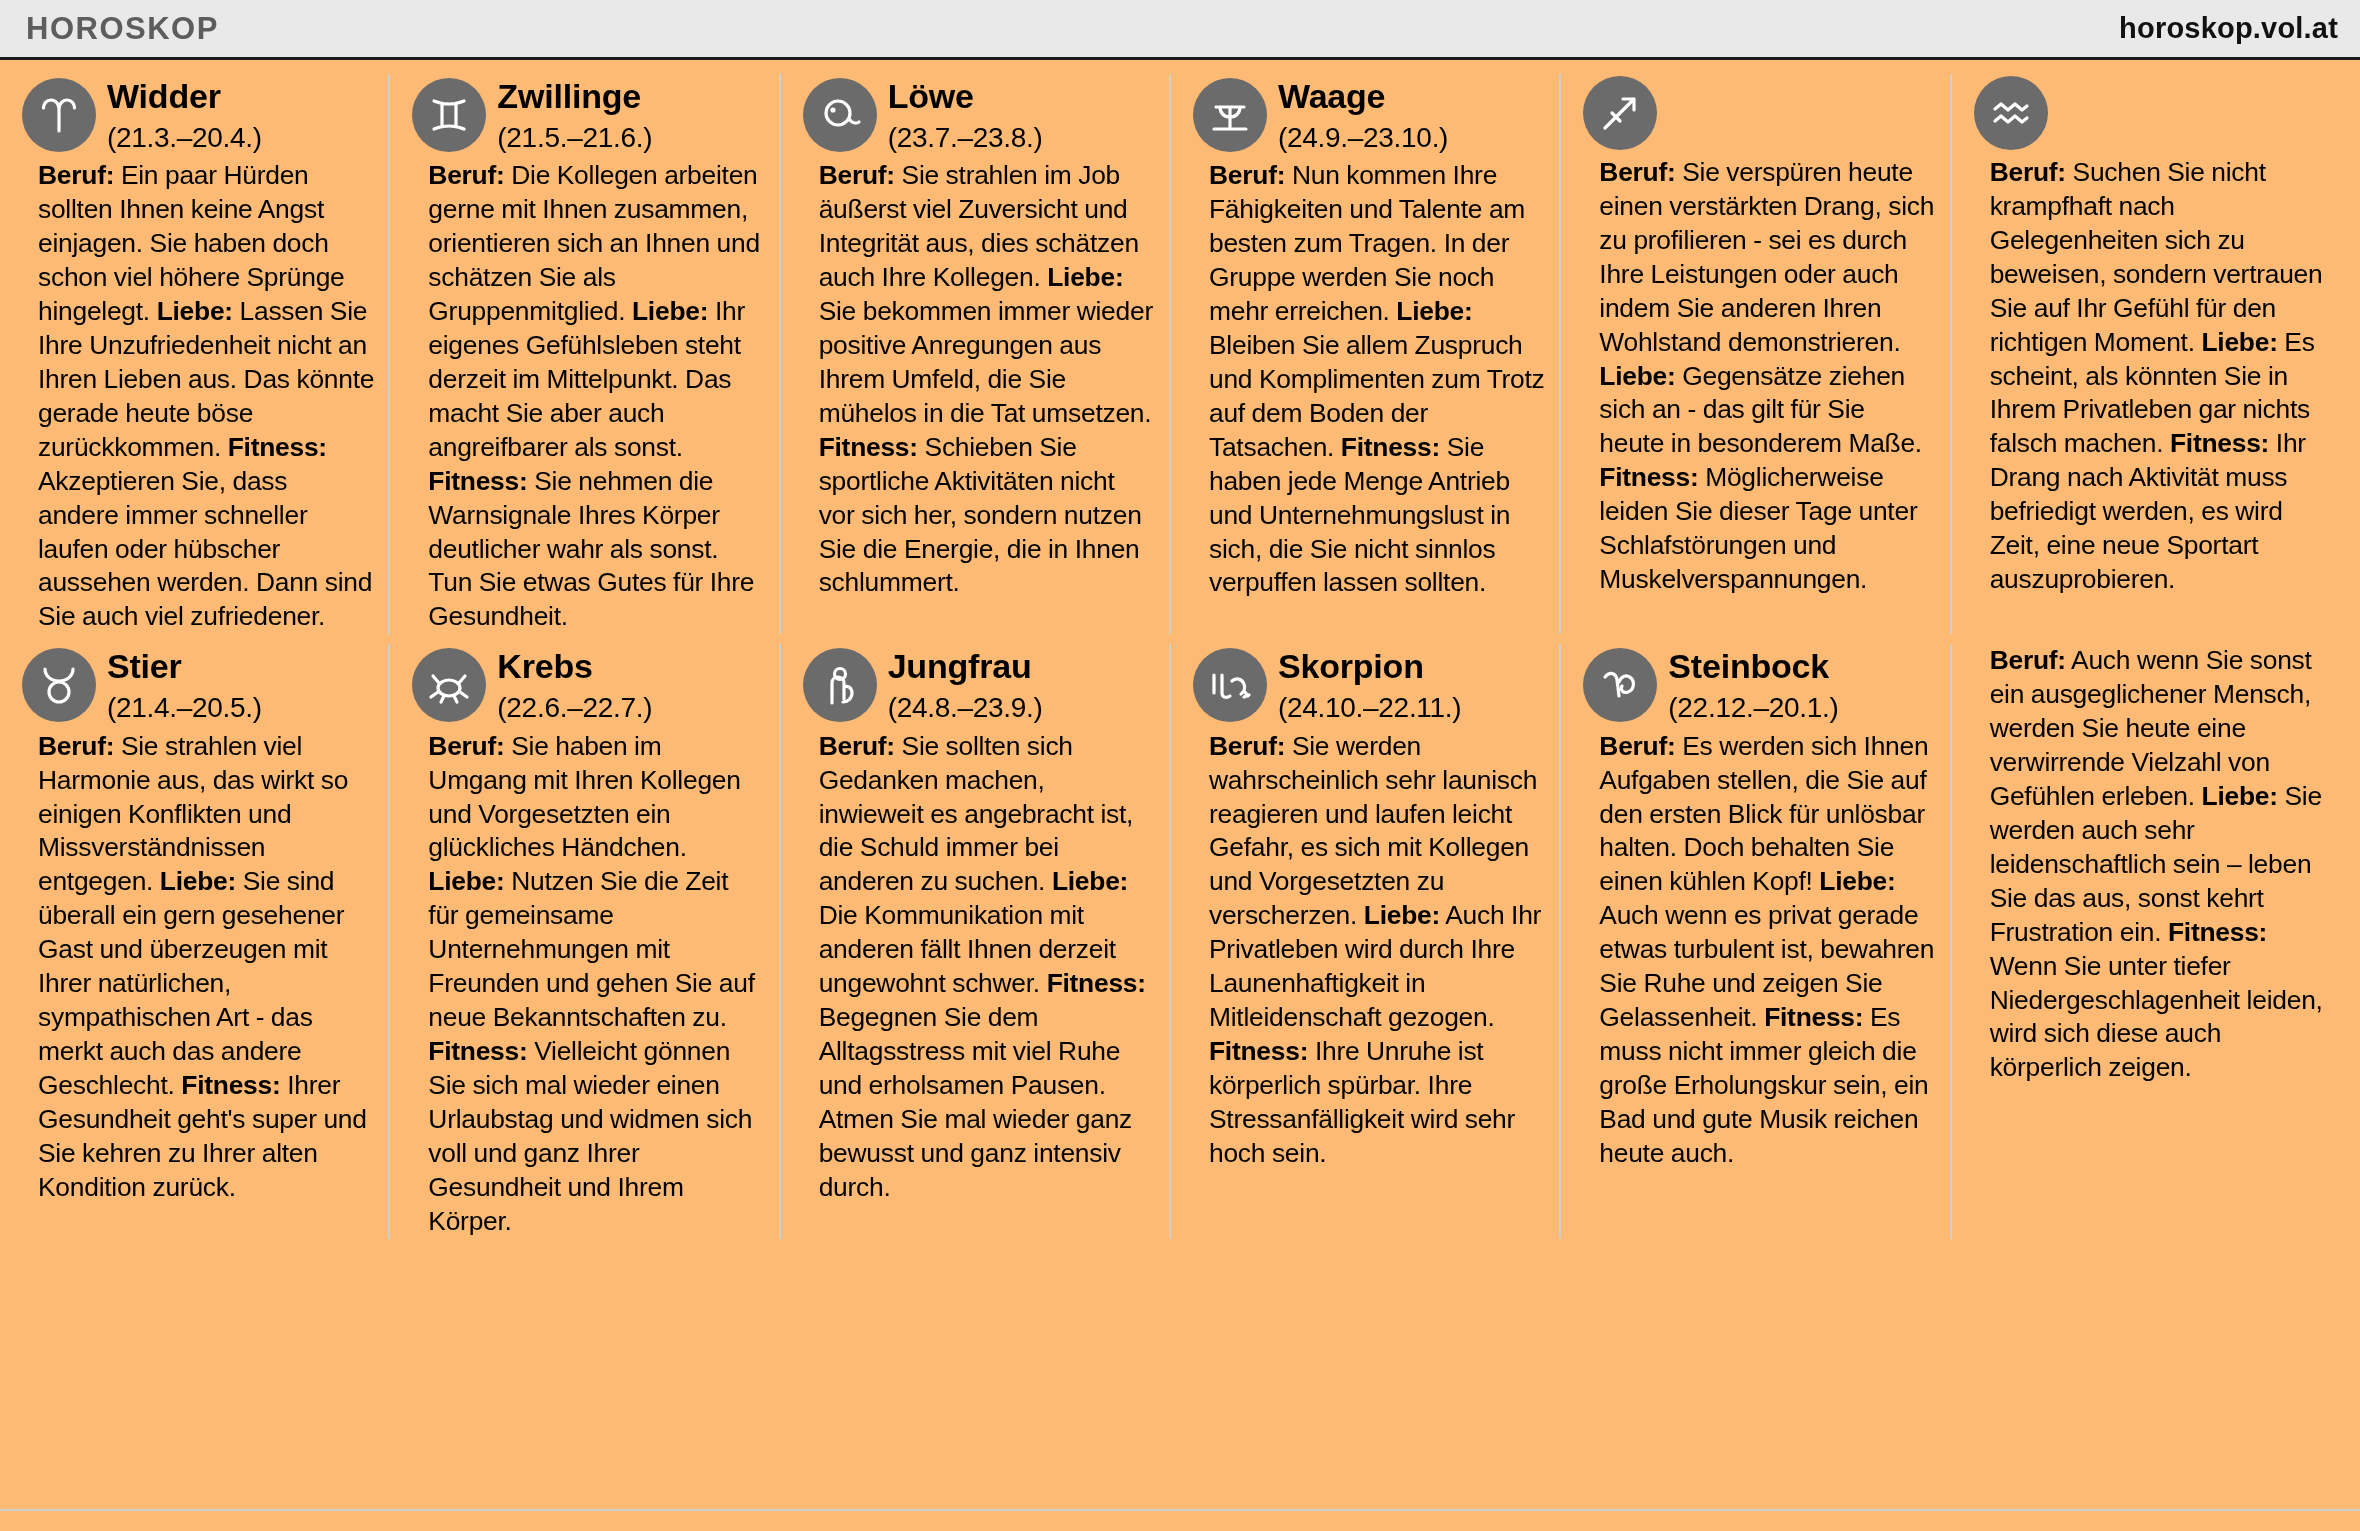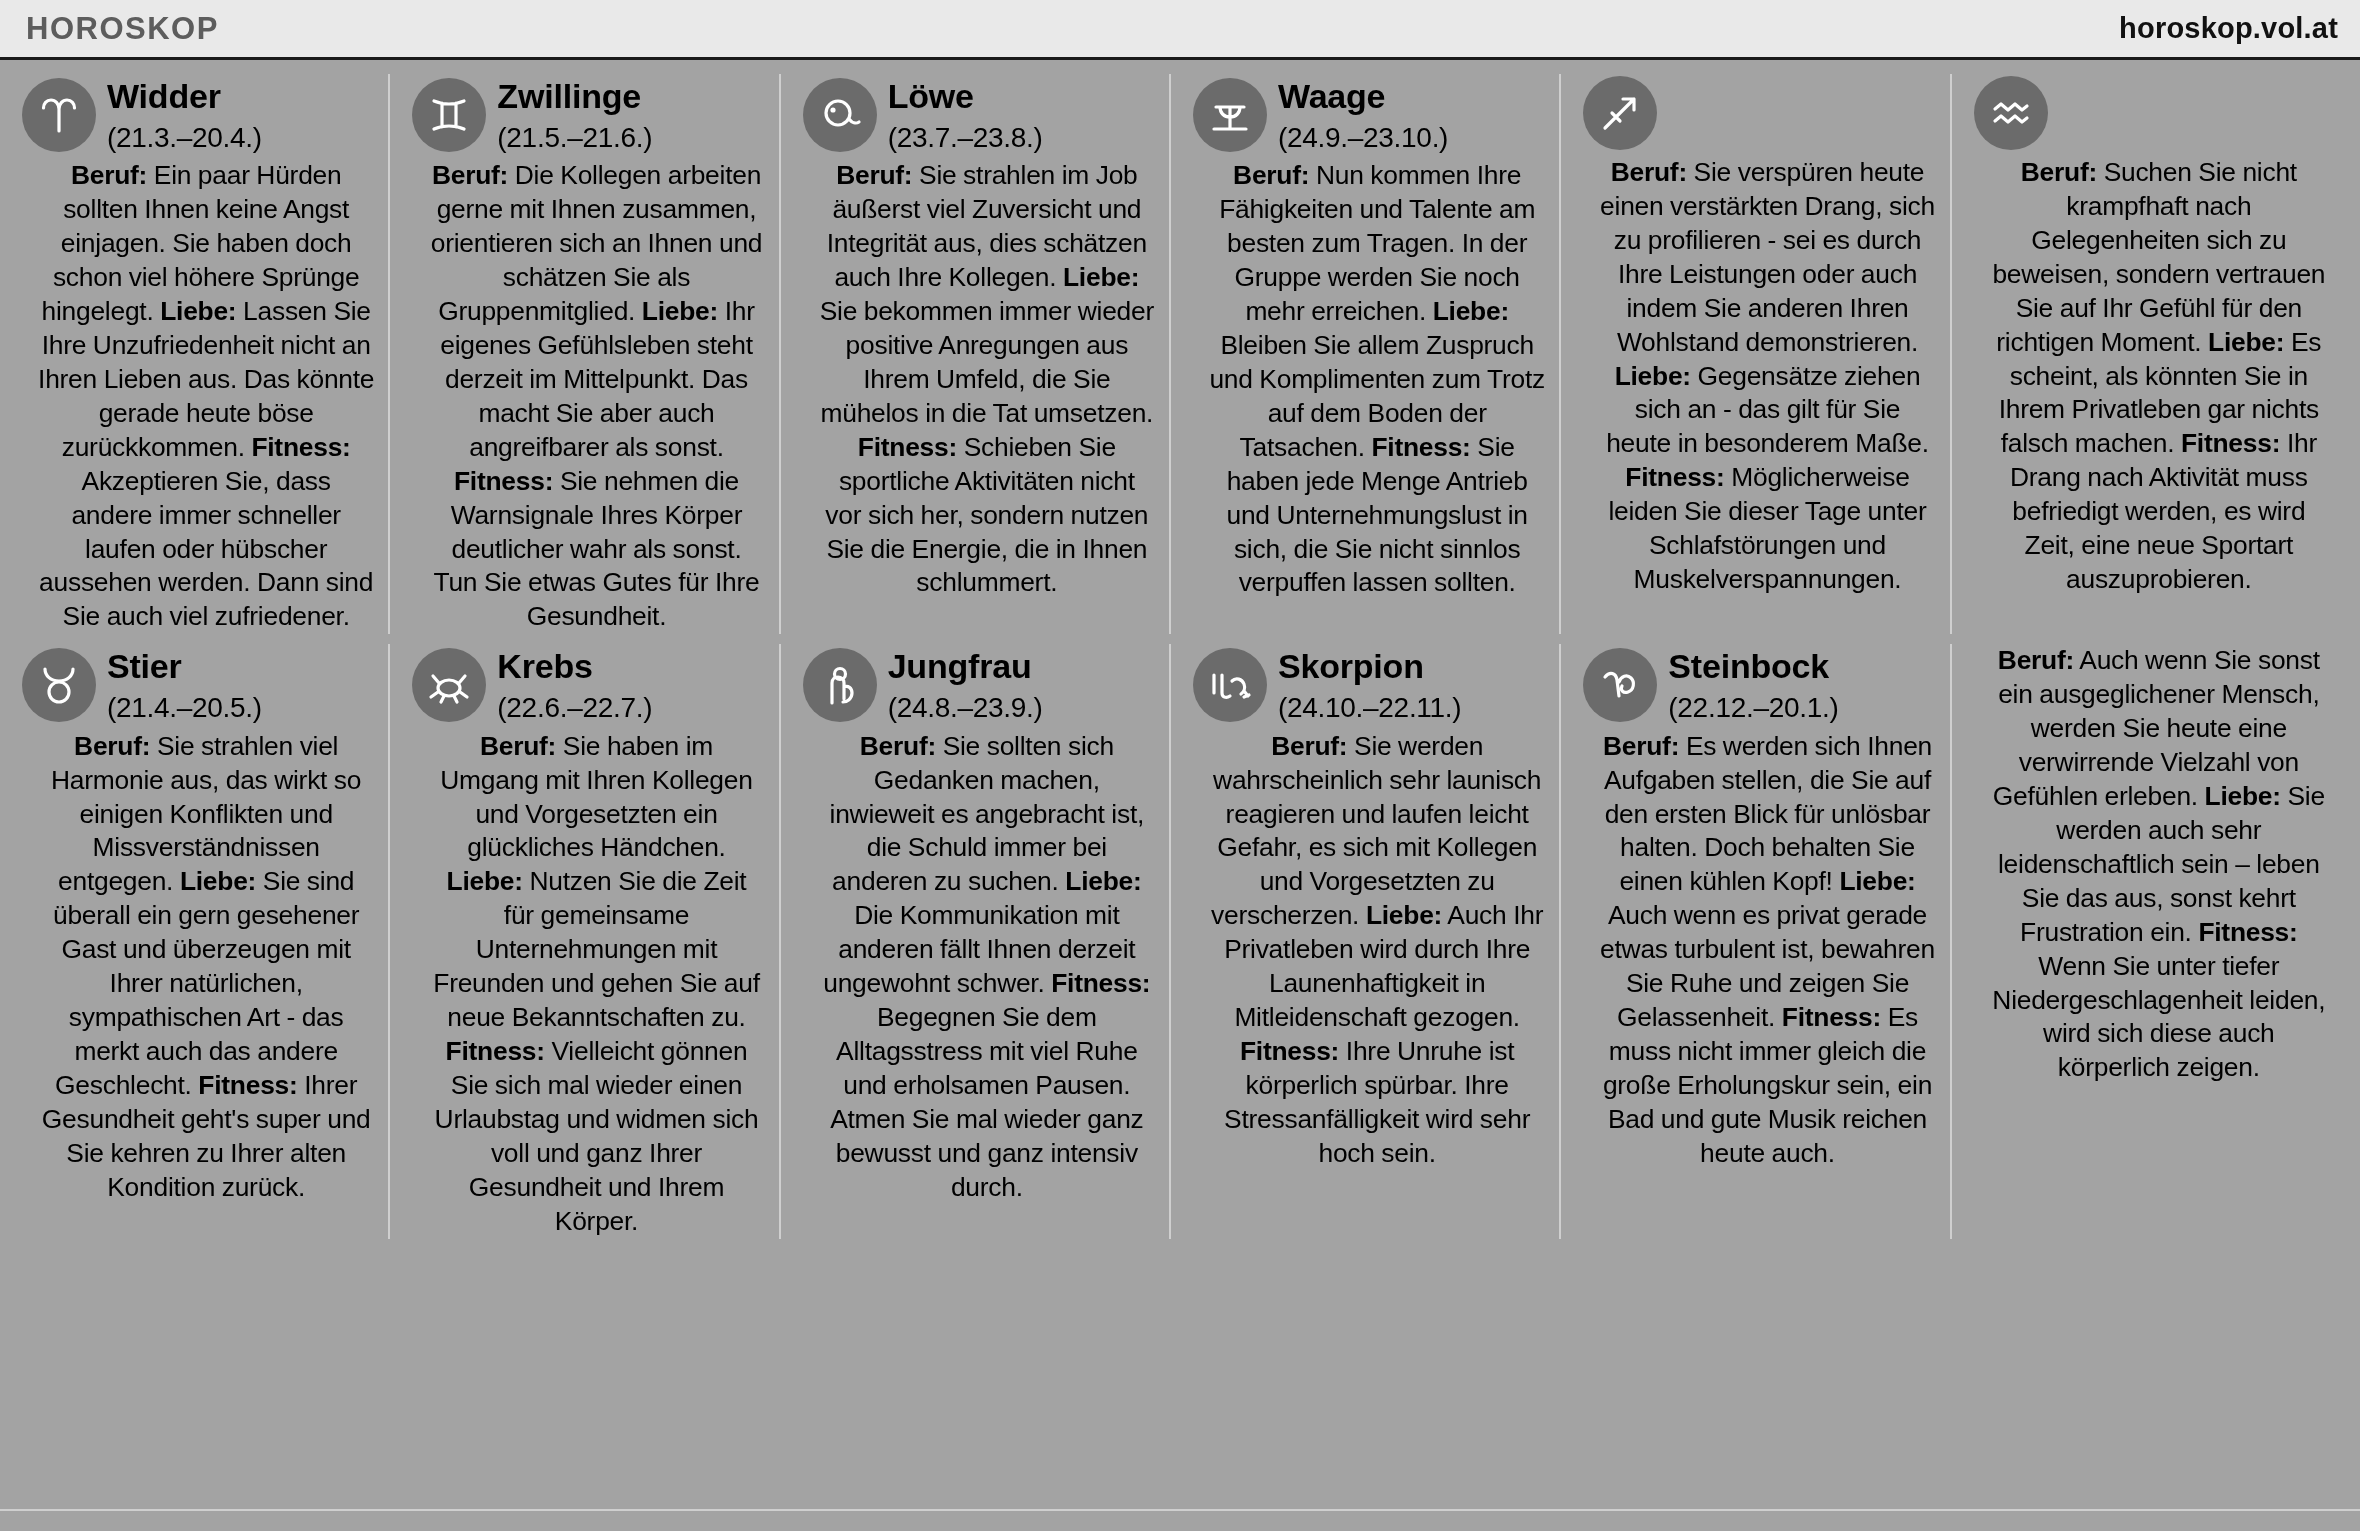--- a/index.html
+++ b/index.html
@@ -12,21 +12,21 @@
     height: 1531px;
     font-family: "Liberation Sans", sans-serif;
     color: #000000;
     overflow: hidden;
   }
   .page {
     width: 2360px;
     height: 1531px;
     box-sizing: border-box;
     position: relative;
-    background: #a3a3a3;
+    background: #fdba74;
   }
   
   .header {
     height: 60px;
     background: #e9e9e9;
     border-bottom: 3px solid #1a1a1a;
     display: flex;
     align-items: center;
     justify-content: space-between;
     padding: 0 22px 0 26px;
@@ -93,21 +93,21 @@
   .sign-dates {
     font-size: 28px;
     line-height: 1.12;
     color: #000;
     margin-top: 8px;
     letter-spacing: -0.3px;
   }
   .sign-body {
     font-size: 26.4px;
     line-height: 1.285;
-    text-align: center;
+    text-align: left;
     color: #000;
     letter-spacing: -0.25px;
     word-spacing: -0.4px;
     hyphens: manual;
     margin-left: 16px;
   }
   .sign-body b { font-weight: bold; }
   
   .bottom-rule {
     position: absolute;

